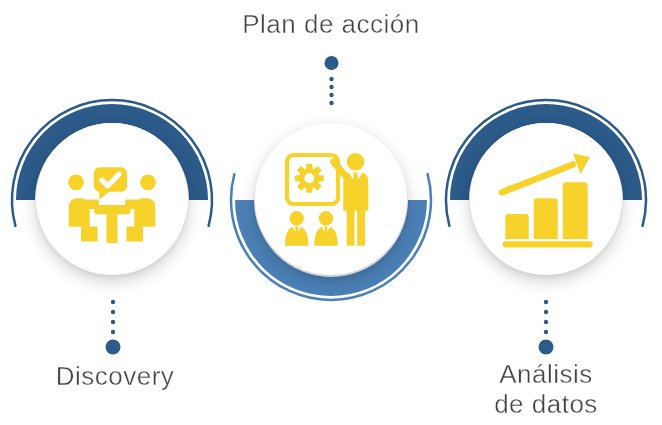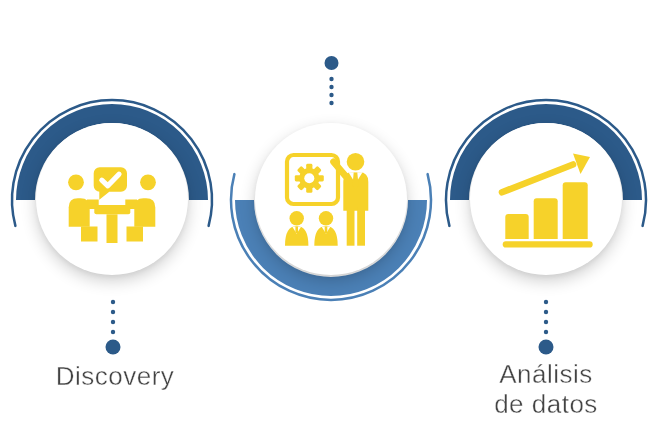--- a/index.html
+++ b/index.html
@@ -116,17 +116,18 @@
         <rect x="6.7" y="92.3" width="90" height="6.2" rx="3.1"></rect>
         <path d="M 9.3 90 L 9.3 68 Q 9.3 65 12.3 65 L 29.7 65 Q 32.7 65 32.7 68 L 32.7 90 Z"></path>
         <path d="M 37.7 90 L 37.7 52.3 Q 37.7 49.3 40.7 49.3 L 58.7 49.3 Q 61.7 49.3 61.7 52.3 L 61.7 90 Z"></path>
         <path d="M 66.7 90 L 66.7 36.3 Q 66.7 33.3 69.7 33.3 L 88.7 33.3 Q 91.7 33.3 91.7 36.3 L 91.7 90 Z"></path>
         <path d="M 94 8 L 84.5 25 L 77 4.5 Z"></path>
       </g>
       <path d="M 6 43.3 L 77 15.5" stroke="#f6d22a" stroke-width="6.6" stroke-linecap="round" fill="none"></path>
     </svg>
   </div>
 
+  <div class="label" style="left:181px; top:9px; width:300px;">Plan de acción</div>
   <div class="label" style="left:436px; top:359px; width:220px;">Análisis
 de datos</div>
   <div class="label" style="left:5px; top:361px; width:220px;">Discovery</div>
 
 </div>
 
 </body></html>

